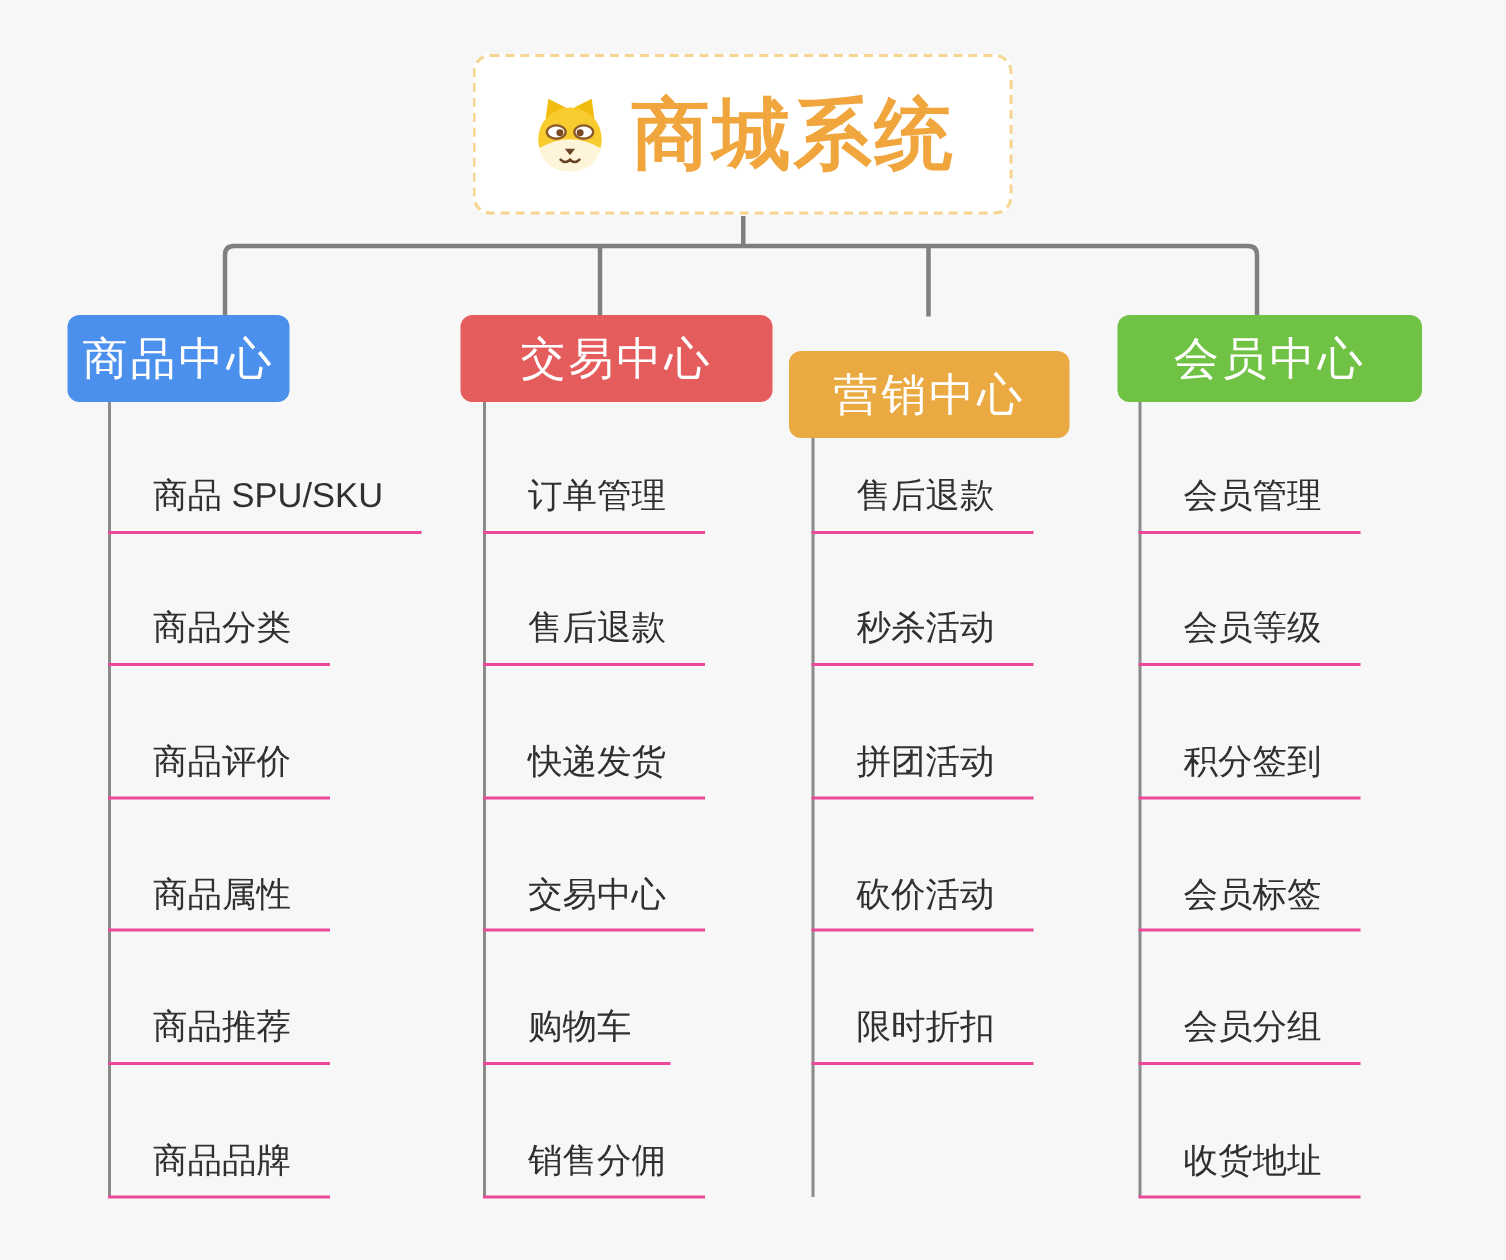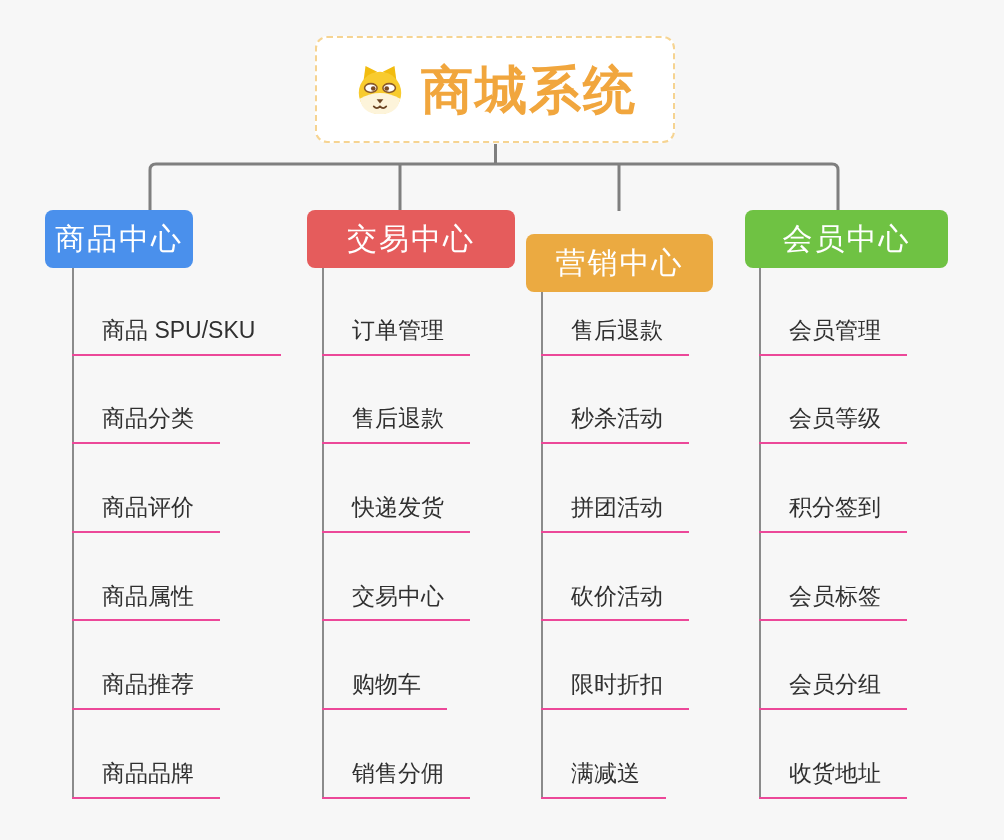--- a/index.html
+++ b/index.html
@@ -135,23 +135,20 @@
     </div>
     <div class="topic-row">
       <span class="topic-label">拼团活动</span>
     </div>
     <div class="topic-row">
       <span class="topic-label">砍价活动</span>
     </div>
     <div class="topic-row">
       <span class="topic-label">限时折扣</span>
     </div>
-    <div class="topic-row">
-      <span class="topic-label">满减送</span>
-    </div>
   </div>
 
   <div class="child-col col-4">
     <div class="topic-row">
       <span class="topic-label">会员管理</span>
     </div>
     <div class="topic-row">
       <span class="topic-label">会员等级</span>
     </div>
     <div class="topic-row">

